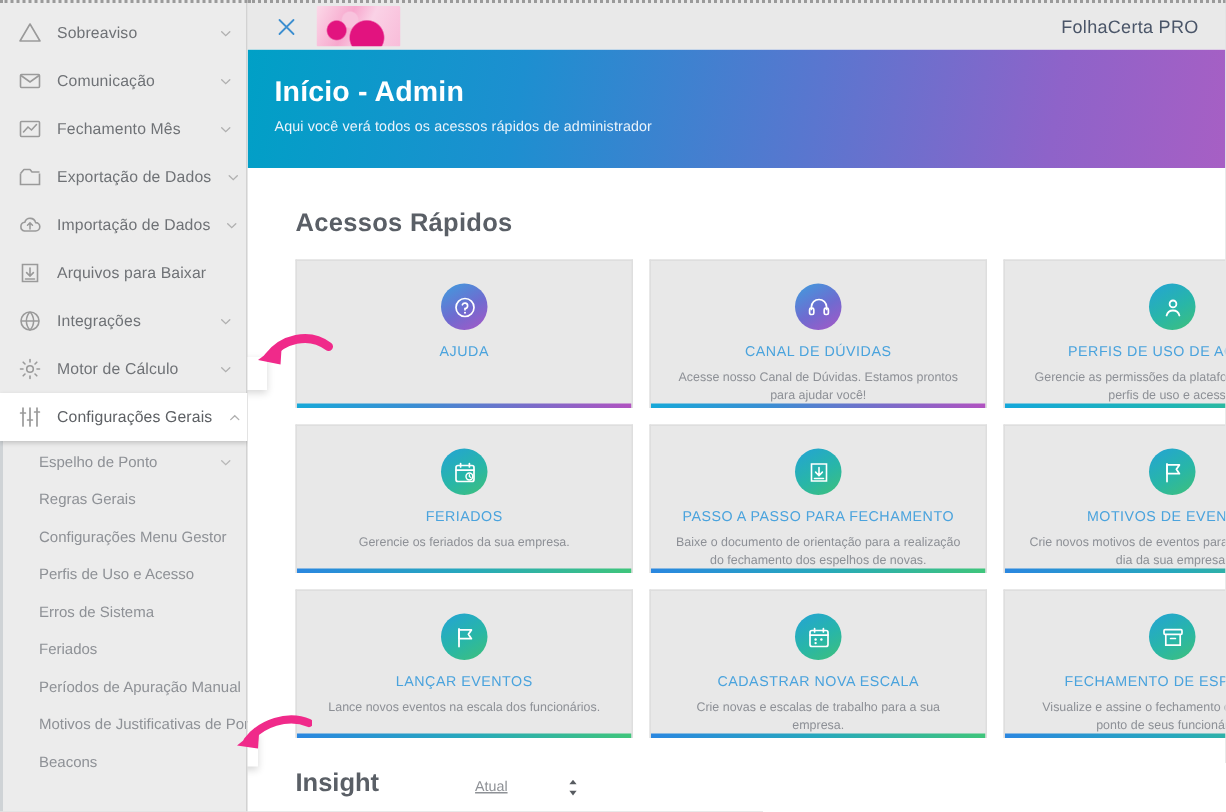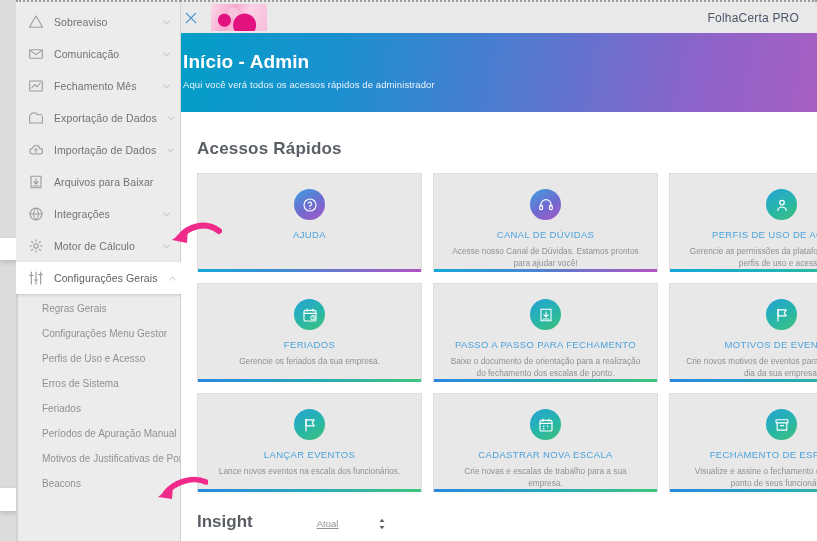--- a/index.html
+++ b/index.html
@@ -6,21 +6,21 @@
   html, body {
     width: 817px; height: 541px;
     overflow: hidden;
     font-family: "Liberation Sans", sans-serif;
     background: #dcdcdc;
   }
   #app { position: relative; width: 817px; height: 541px; background: #dcdcdc; }
 
   
   #sidebar {
-    position: absolute; left: 16px; top: 0; width: 165px; height: 541px;
+    position: absolute; left: 0; top: 0; width: 165px; height: 541px;
     background: #ececec; overflow: hidden; z-index: 5;
     border-top: 2px dotted #9a9a9a;
   }
   .nav-group { padding-top: 4px; }
   .nav-item {
     display: flex; align-items: center; height: 32px;
     padding: 0 10px 0 12px; gap: 10px; cursor: pointer; position: relative;
   }
   .nav-item .ico { width: 16px; height: 16px; flex: 0 0 16px; display:block; color:#9a9a9a; }
   .nav-item .lbl {
@@ -232,20 +232,26 @@
             <path d="M2.6 8 H7.4 M9.6 15 H14.4 M16.6 7 H21.4" stroke="currentColor" stroke-width="1.7" stroke-linecap="round"></path>
           </svg>
           <span class="lbl">Configurações Gerais</span>
           <svg class="chev" viewBox="0 0 15 15">
             <path d="M3 9.6 L7.5 5.2 L12 9.6" fill="none" stroke="currentColor" stroke-width="1.5" stroke-linecap="round"></path>
           </svg>
         </div>
       </div>
     <div id="submenu">
         <div class="sub-item">
+          <span class="lbl">Espelho de Ponto</span>
+          <svg class="chev" viewBox="0 0 15 15">
+            <path d="M3 5.2 L7.5 9.6 L12 5.2" fill="none" stroke="currentColor" stroke-width="1.5" stroke-linecap="round"></path>
+          </svg>
+        </div>
+        <div class="sub-item">
           <span class="lbl">Regras Gerais</span>
         </div>
         <div class="sub-item">
           <span class="lbl">Configurações Menu Gestor</span>
         </div>
         <div class="sub-item">
           <span class="lbl">Perfis de Uso e Acesso</span>
         </div>
         <div class="sub-item">
           <span class="lbl">Erros de Sistema</span>
@@ -334,21 +340,21 @@
         </div>
         <div class="card">
           <div class="circle" style="background:linear-gradient(150deg,#23a3d6 0%,#28b6a8 55%,#3fc07a 100%)">
             <svg viewBox="0 0 24 24">
               <path d="M4.5 3.5 H19.5 V20.5 H4.5 Z" fill="none" stroke="currentColor" stroke-width="1.6"></path>
               <path d="M12 7 V15 M8.6 11.6 L12 15 L15.4 11.6" fill="none" stroke="currentColor" stroke-width="1.6" stroke-linecap="round"></path>
               <path d="M7.5 18 H16.5" stroke="currentColor" stroke-width="1.6" stroke-linecap="round"></path>
             </svg>
           </div>
           <div class="c-title">PASSO A PASSO PARA FECHAMENTO</div>
-          <div class="c-desc">Baixe o documento de orientação para a realização do fechamento dos escalas de ponto.</div>
+          <div class="c-desc">Baixe o documento de orientação para a realização do fechamento dos espelhos de novas.</div>
           <div class="accent" style="background:linear-gradient(90deg,#2a87e0 0%,#27a8bd 50%,#3fc57b 100%)"></div>
         </div>
         <div class="card">
           <div class="circle" style="background:linear-gradient(150deg,#23a3d6 0%,#28b6a8 55%,#3fc07a 100%)">
             <svg viewBox="0 0 24 24">
               <path d="M6 3.4 V21" stroke="currentColor" stroke-width="1.8" stroke-linecap="round"></path>
               <path d="M6 4.4 H18.4 L15.4 8.8 L18.4 13.2 H6 Z" fill="none" stroke="currentColor" stroke-width="1.8" stroke-linejoin="round"></path>
             </svg>
           </div>
           <div class="c-title">MOTIVOS DE EVENTOS</div>

